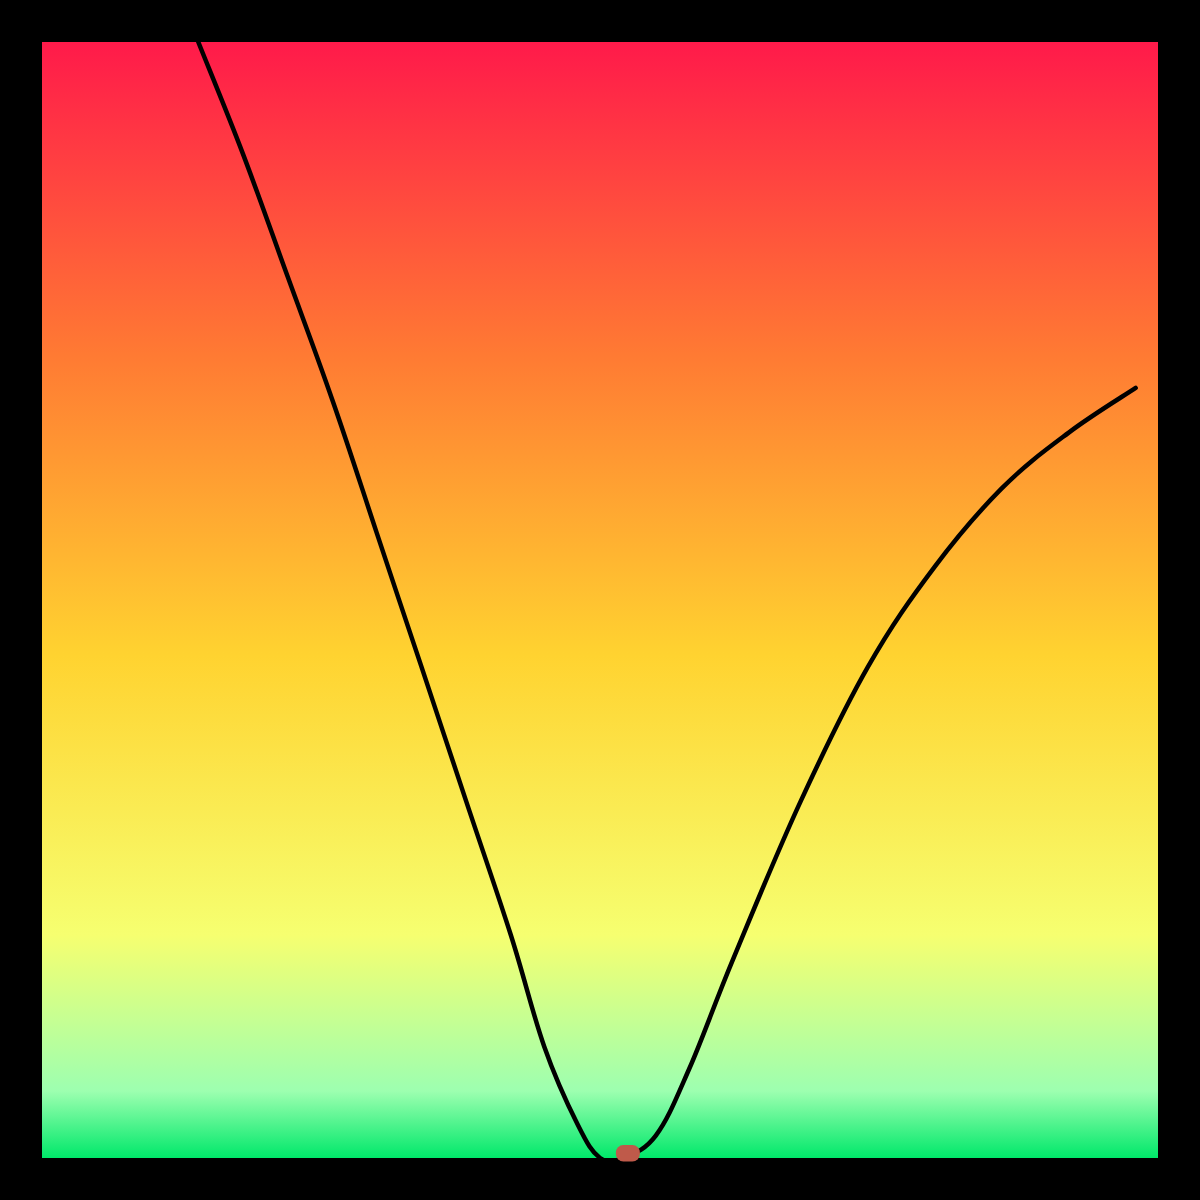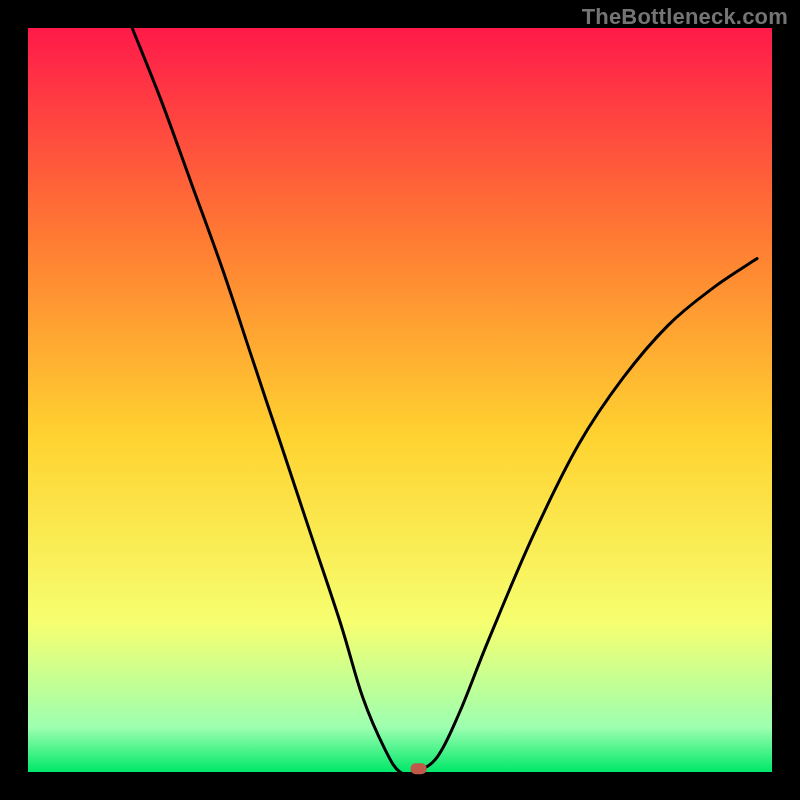--- a/index.html
+++ b/index.html
@@ -28,21 +28,20 @@
     z-index: 10;
   }
   svg {
     display: block;
   }
 </style>
 </head>
 <body>
 
 <div class="frame">
-  <div class="watermark">TheBottleneck.com</div>
 
   <svg id="chart-svg" width="800" height="800" viewBox="0 0 800 800">
     <defs>
       <linearGradient id="bg-grad" x1="0" y1="0" x2="0" y2="1">
         <stop id="g0" offset="0%" stop-color="#ff1a4a"></stop>
         <stop id="g1" offset="28%" stop-color="#ff7a33"></stop>
         <stop id="g2" offset="55%" stop-color="#ffd330"></stop>
         <stop id="g3" offset="80%" stop-color="#f6ff70"></stop>
         <stop id="g4" offset="94%" stop-color="#9dffb0"></stop>
         <stop id="g5" offset="100%" stop-color="#00e86a"></stop>

